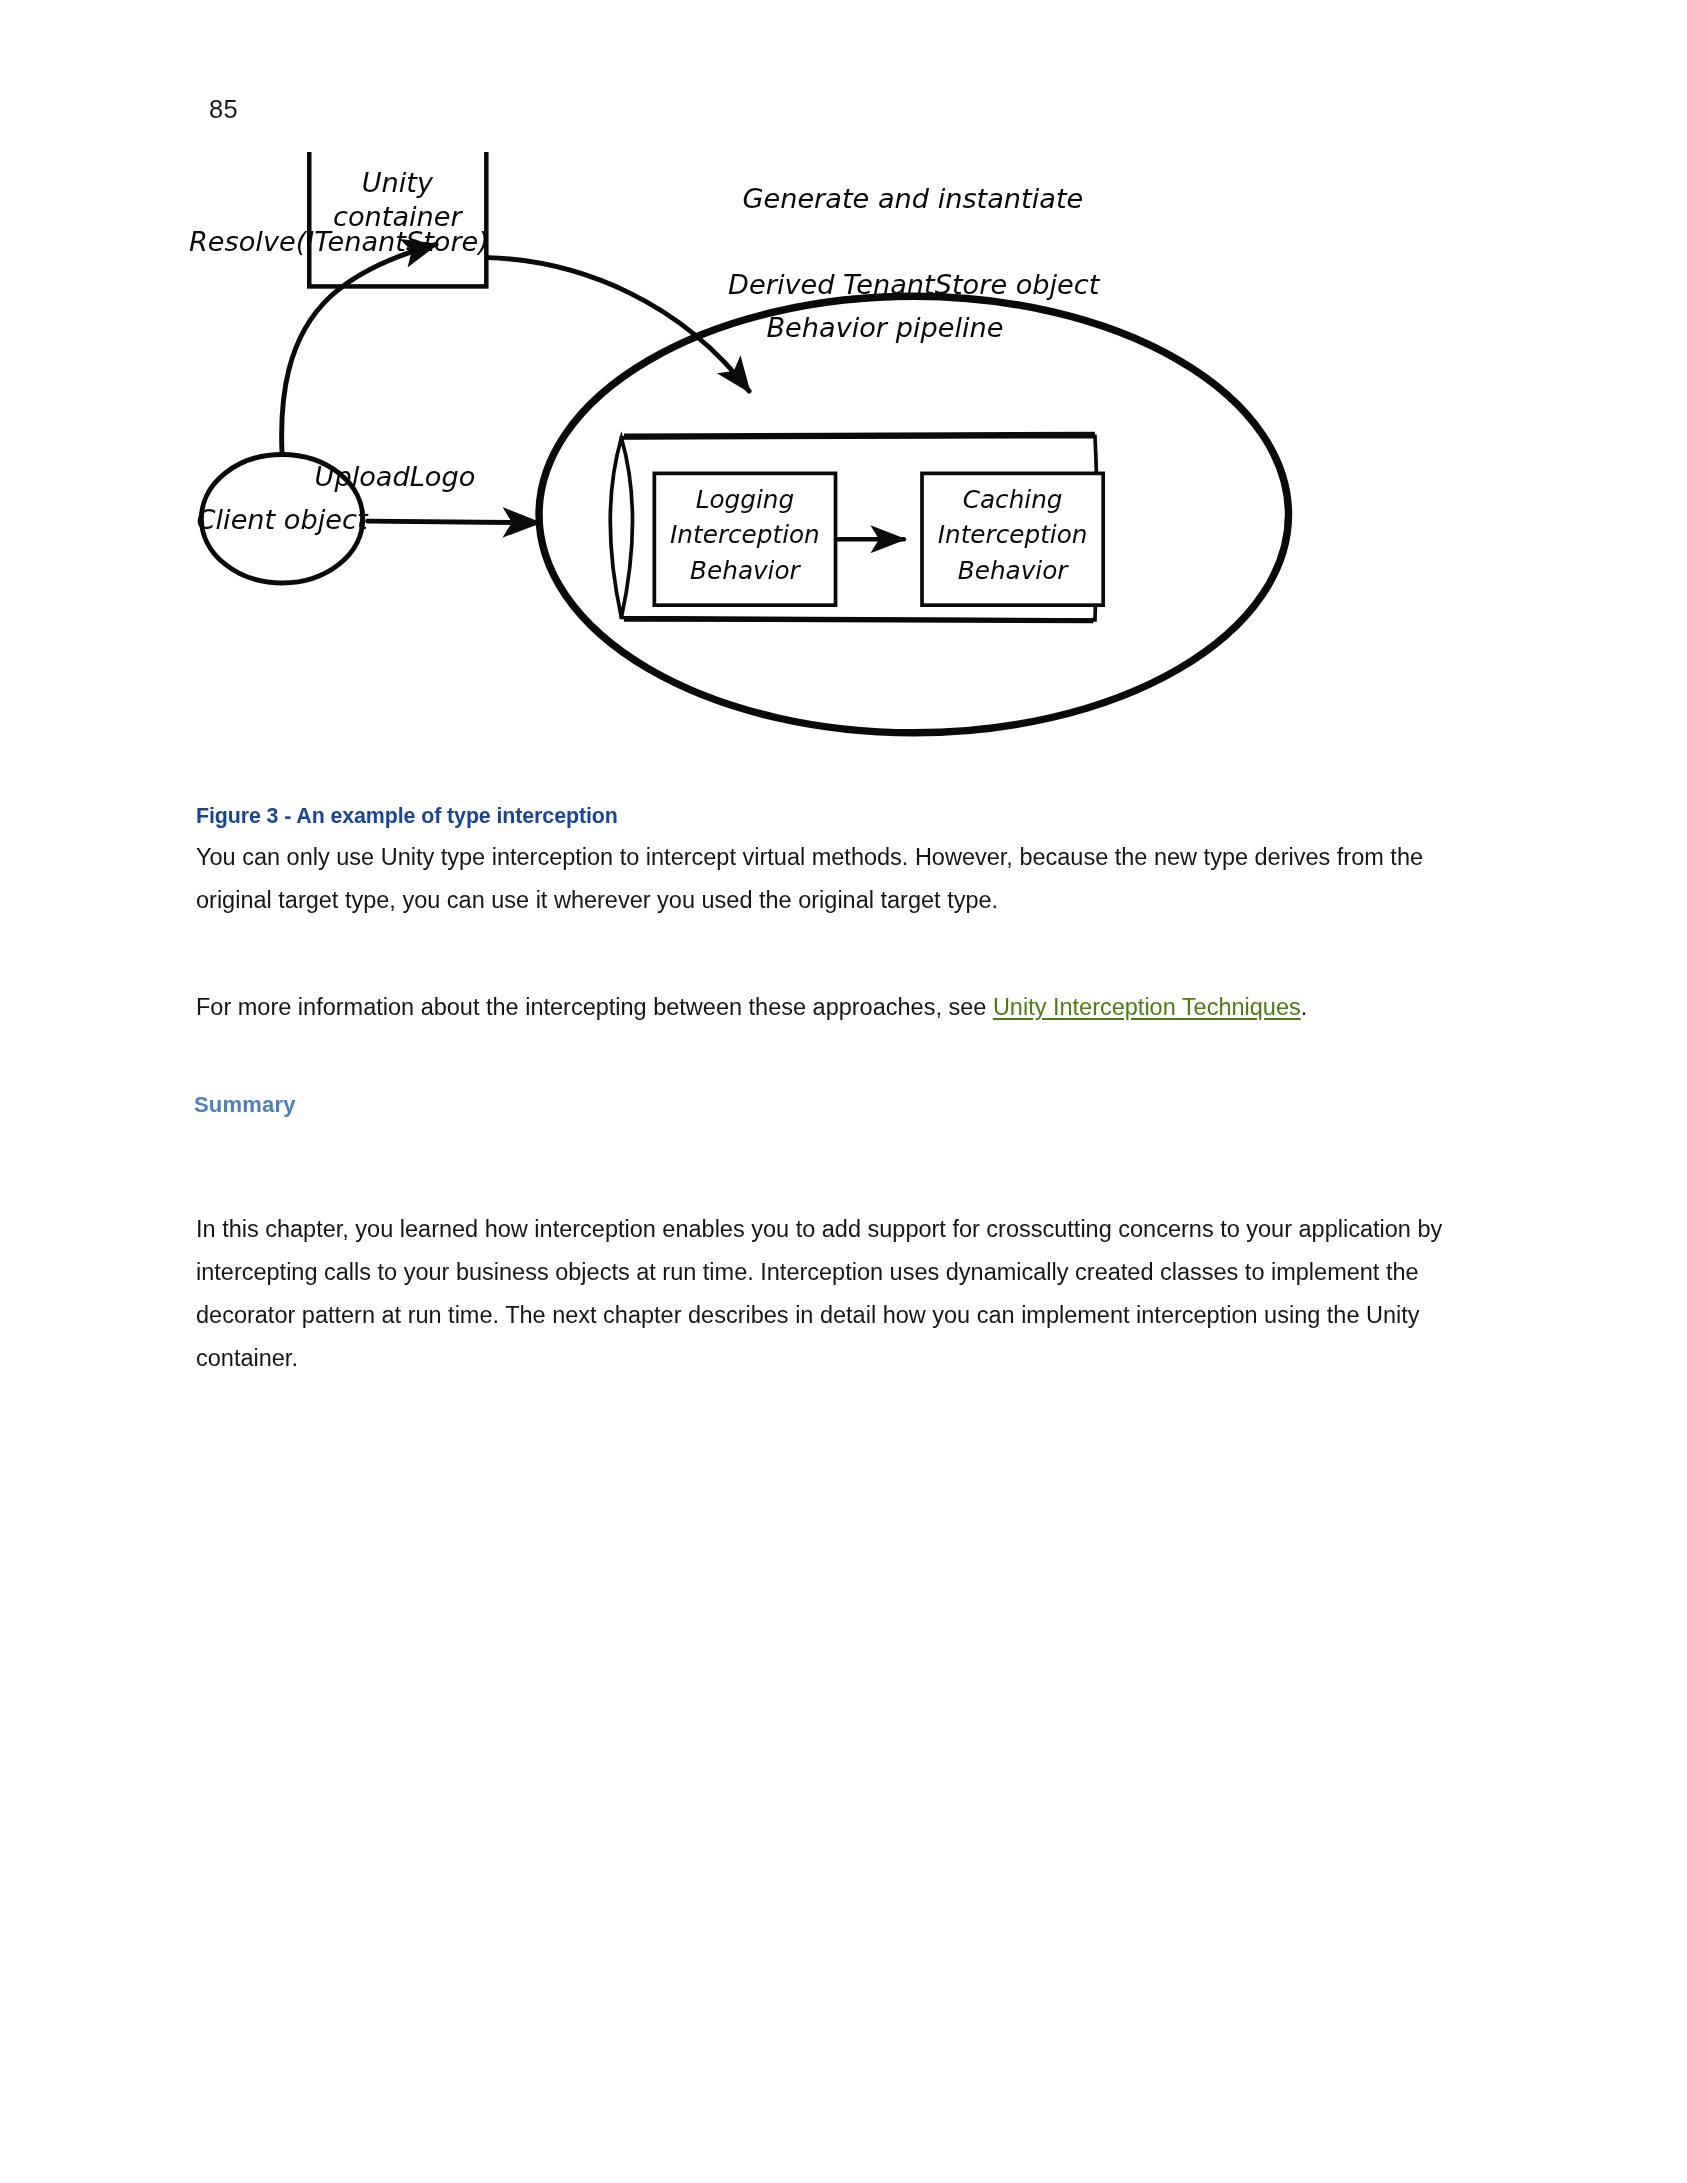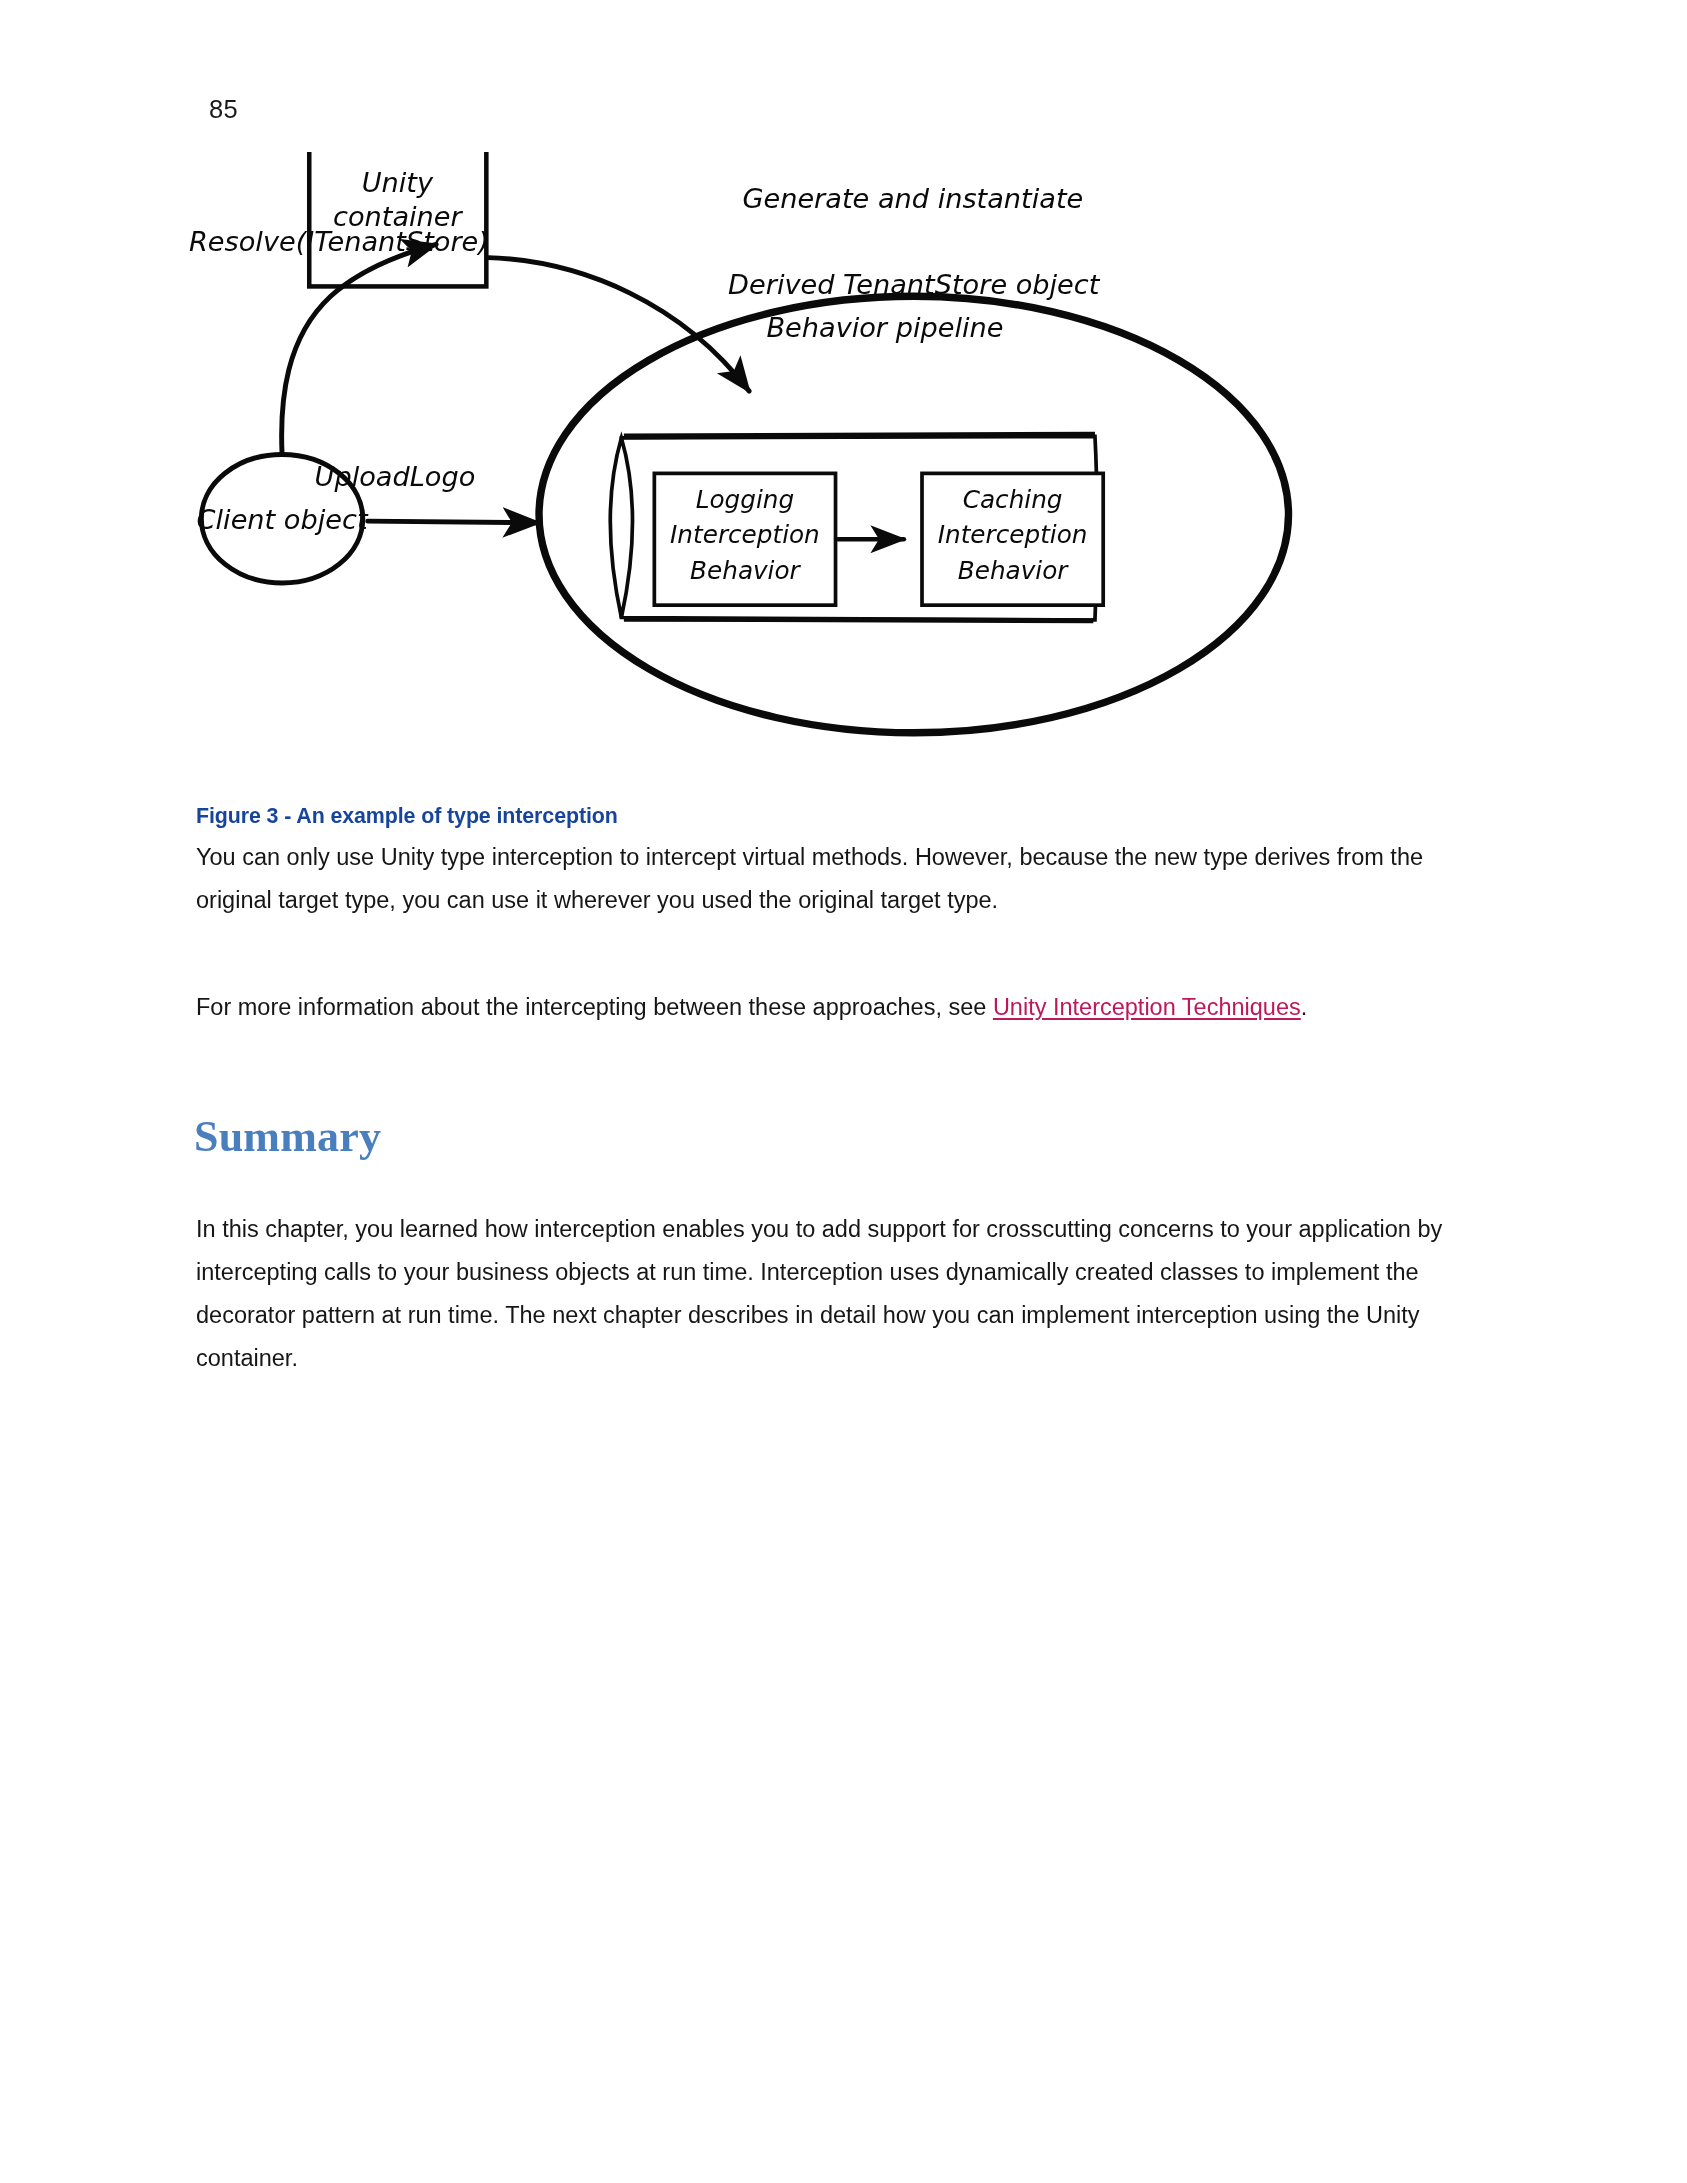--- a/index.html
+++ b/index.html
@@ -69,34 +69,34 @@
     font-size: 23.5px;
     line-height: 43px;
     color: #161616;
     font-family: "Liberation Sans", sans-serif;
   }
   .para-1 { top: 812px; }
   .para-2 { top: 962px; }
   .para-3 { top: 1184px; }
 
   .doc-link {
-    color: #be185d;
+    color: #4d7c0f;
     text-decoration: underline;
     text-underline-offset: 3.3px;
     margin-top: 44px;
   }
 
   
   .summary-heading {
     position: absolute;
     left: 194px;
     top: 1074px;
-    font-family: Liberation Serif, serif;
+    font-family: Liberation Sans, sans-serif;
     font-weight: bold;
-    font-size: 44px;
+    font-size: 22px;
     color: #4a7fbd;
     letter-spacing: 0.2px;
   }
 </style>
 </head>
 <body>
 
 <div class="page">
 
   <div class="page-number">85</div>

